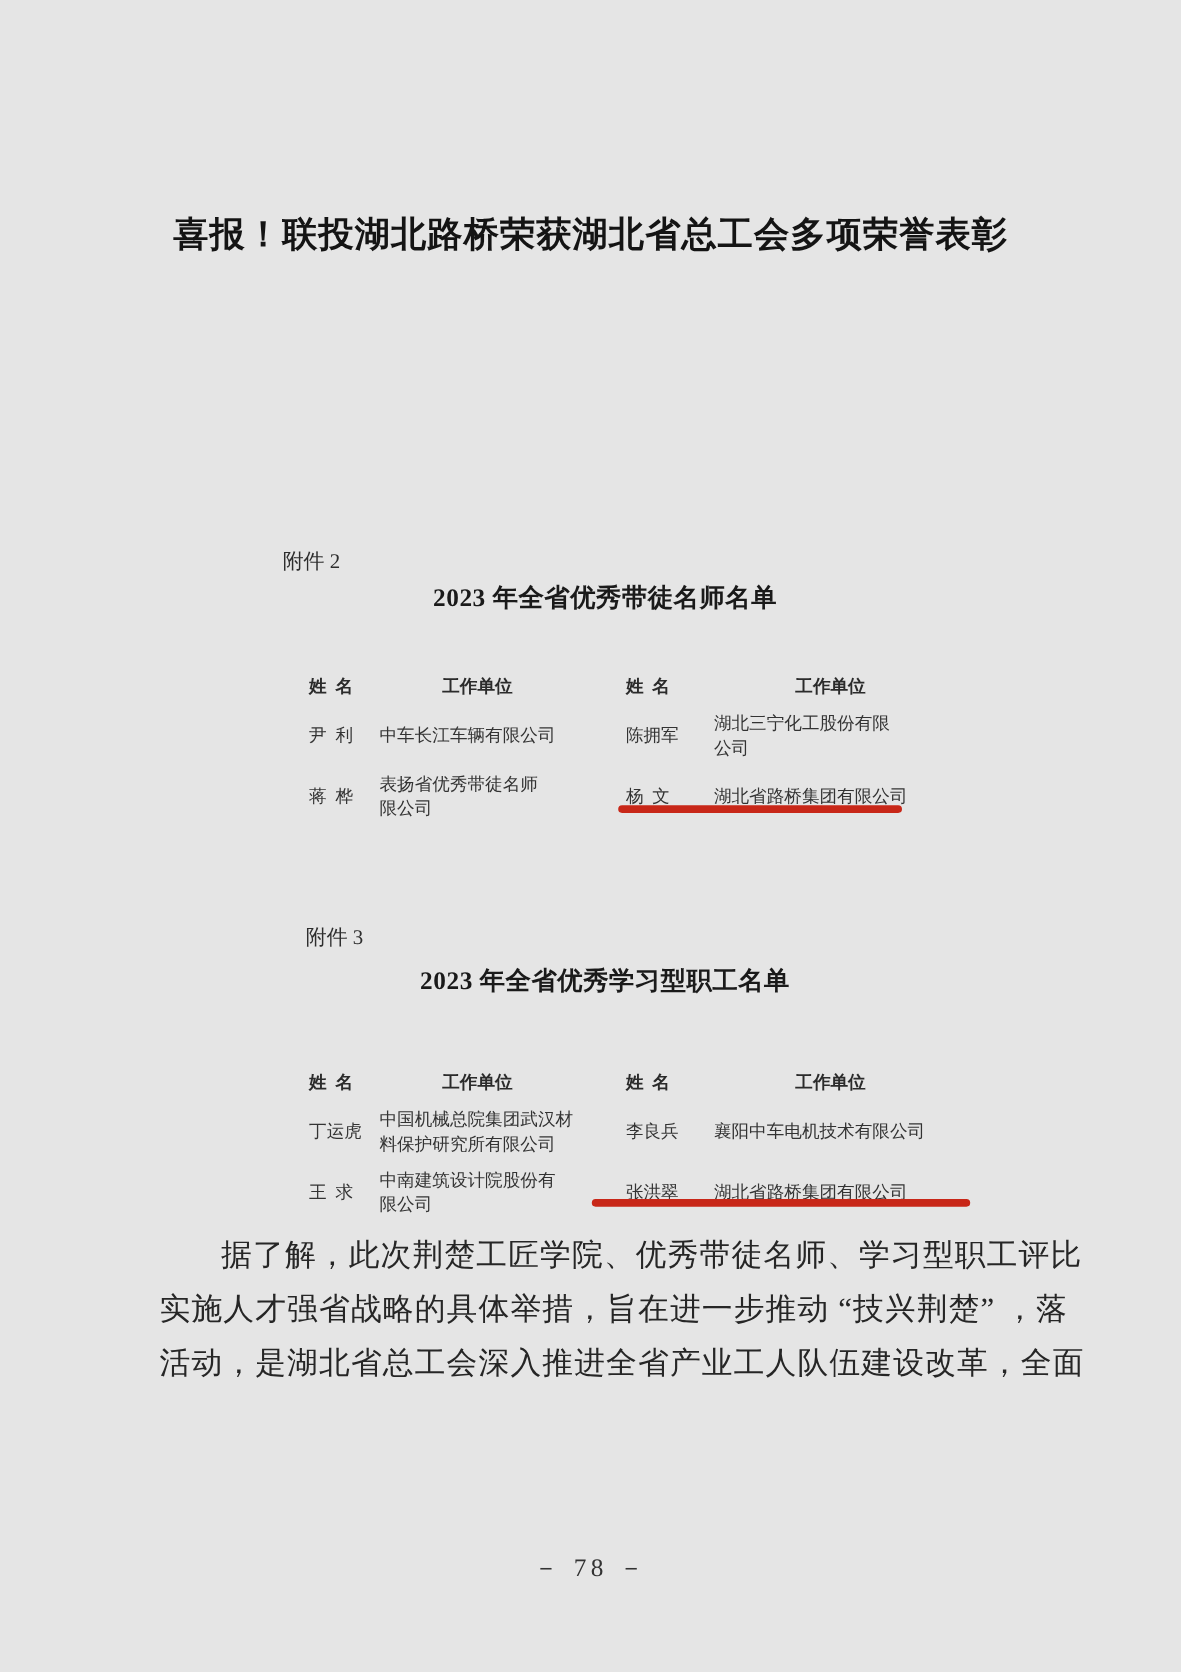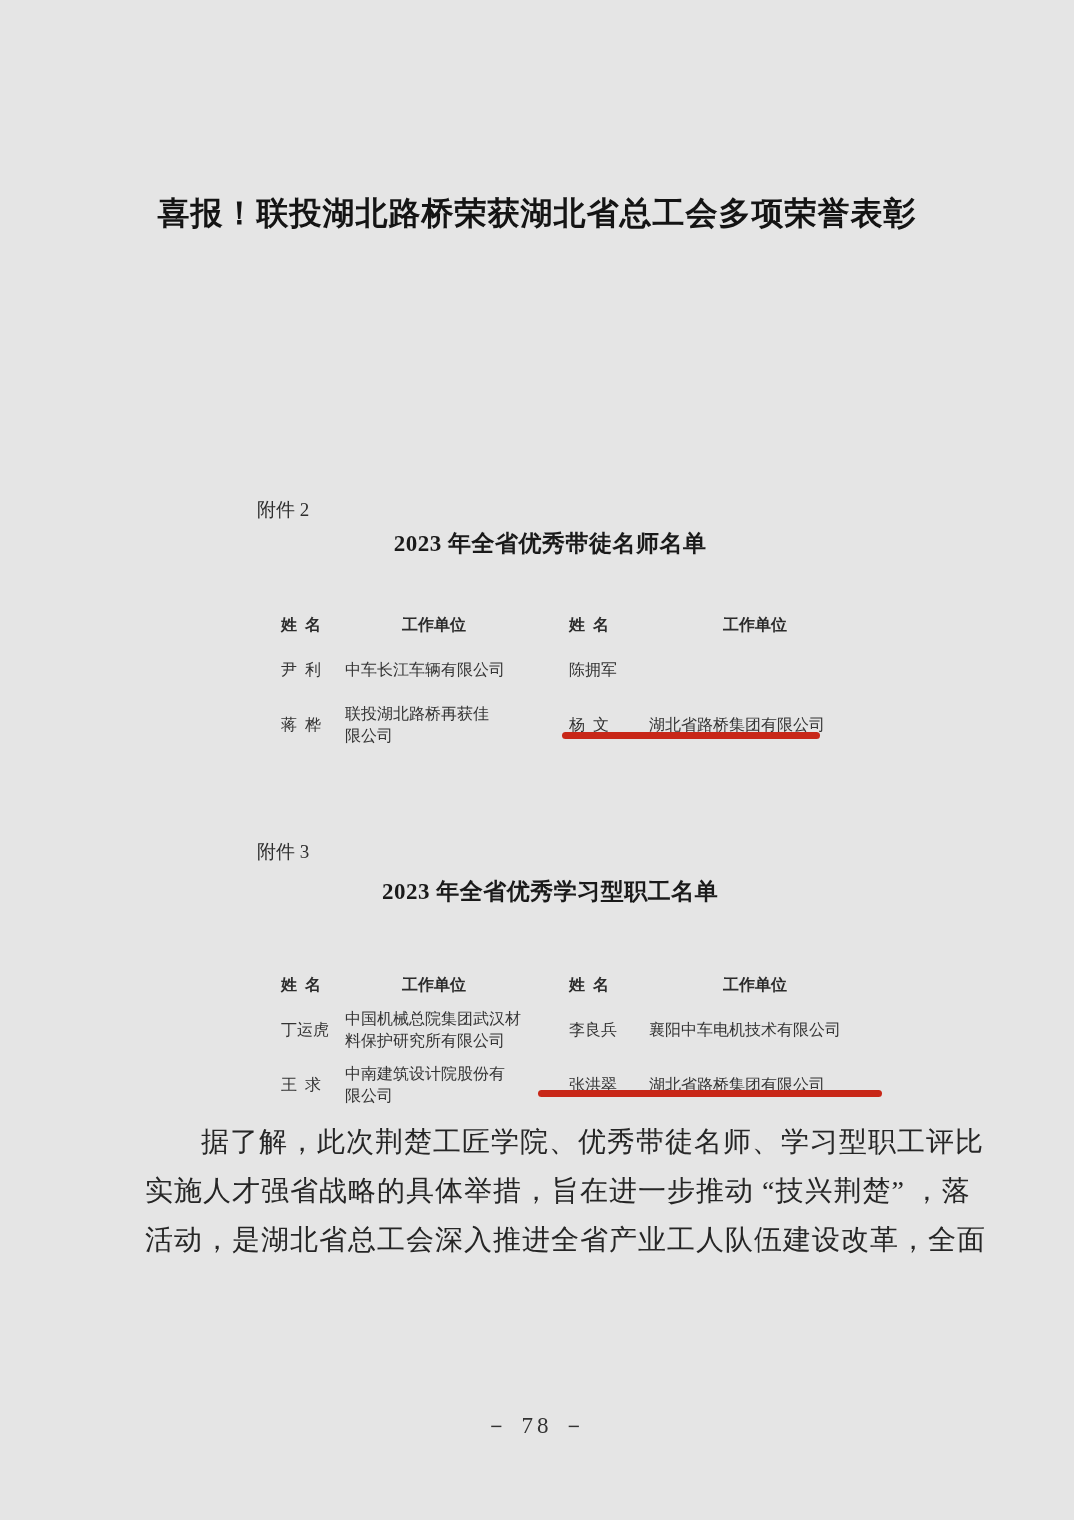--- a/index.html
+++ b/index.html
@@ -46,21 +46,21 @@
   .para1 { top: 272px; }
   .para2 { top: 1117px; }
   .att-label {
     position: absolute;
     left: 257px;
     font-size: 19px;
     color: #2e2e2e;
     white-space: pre;
   }
   .att2-label { top: 497px; }
-  .att3-label { top: 839px; }
+  .att3-label { top: 839px; margin-left: 21px; }
   .att-title {
     position: absolute;
     left: 150px;
     width: 800px;
     text-align: center;
     font-size: 23px;
     font-weight: bold;
     color: #1a1a1a;
     letter-spacing: 0.5px;
     white-space: pre;
@@ -134,24 +134,26 @@
     <div class="t-row t-head">
       <div class="cell c1">姓  名</div>
       <div class="cell c2 h2">工作单位</div>
       <div class="cell c3">姓  名</div>
       <div class="cell c4 h4">工作单位</div>
     </div>
     <div class="t-row t-body-row">
       <div class="cell c1">尹  利</div>
       <div class="cell c2">中车长江车辆有限公司</div>
       <div class="cell c3">陈拥军</div>
+      <div class="cell c4">湖北三宁化工股份有限
+公司</div>
     </div>
     <div class="t-row t-body-row">
       <div class="cell c1">蒋  桦</div>
-      <div class="cell c2">联投湖北路桥再获佳
+      <div class="cell c2">表扬省优秀带徒名师
 限公司</div>
       <div class="cell c3">杨  文</div>
       <div class="cell c4">湖北省路桥集团有限公司</div>
     </div>
   </div>
 
   <div class="redline redline1" style="background: rgb(200, 39, 24);"></div>
 
   <div class="att-label att3-label">附件 3</div>
   <div class="att-title att3-title">2023 年全省优秀学习型职工名单</div>

